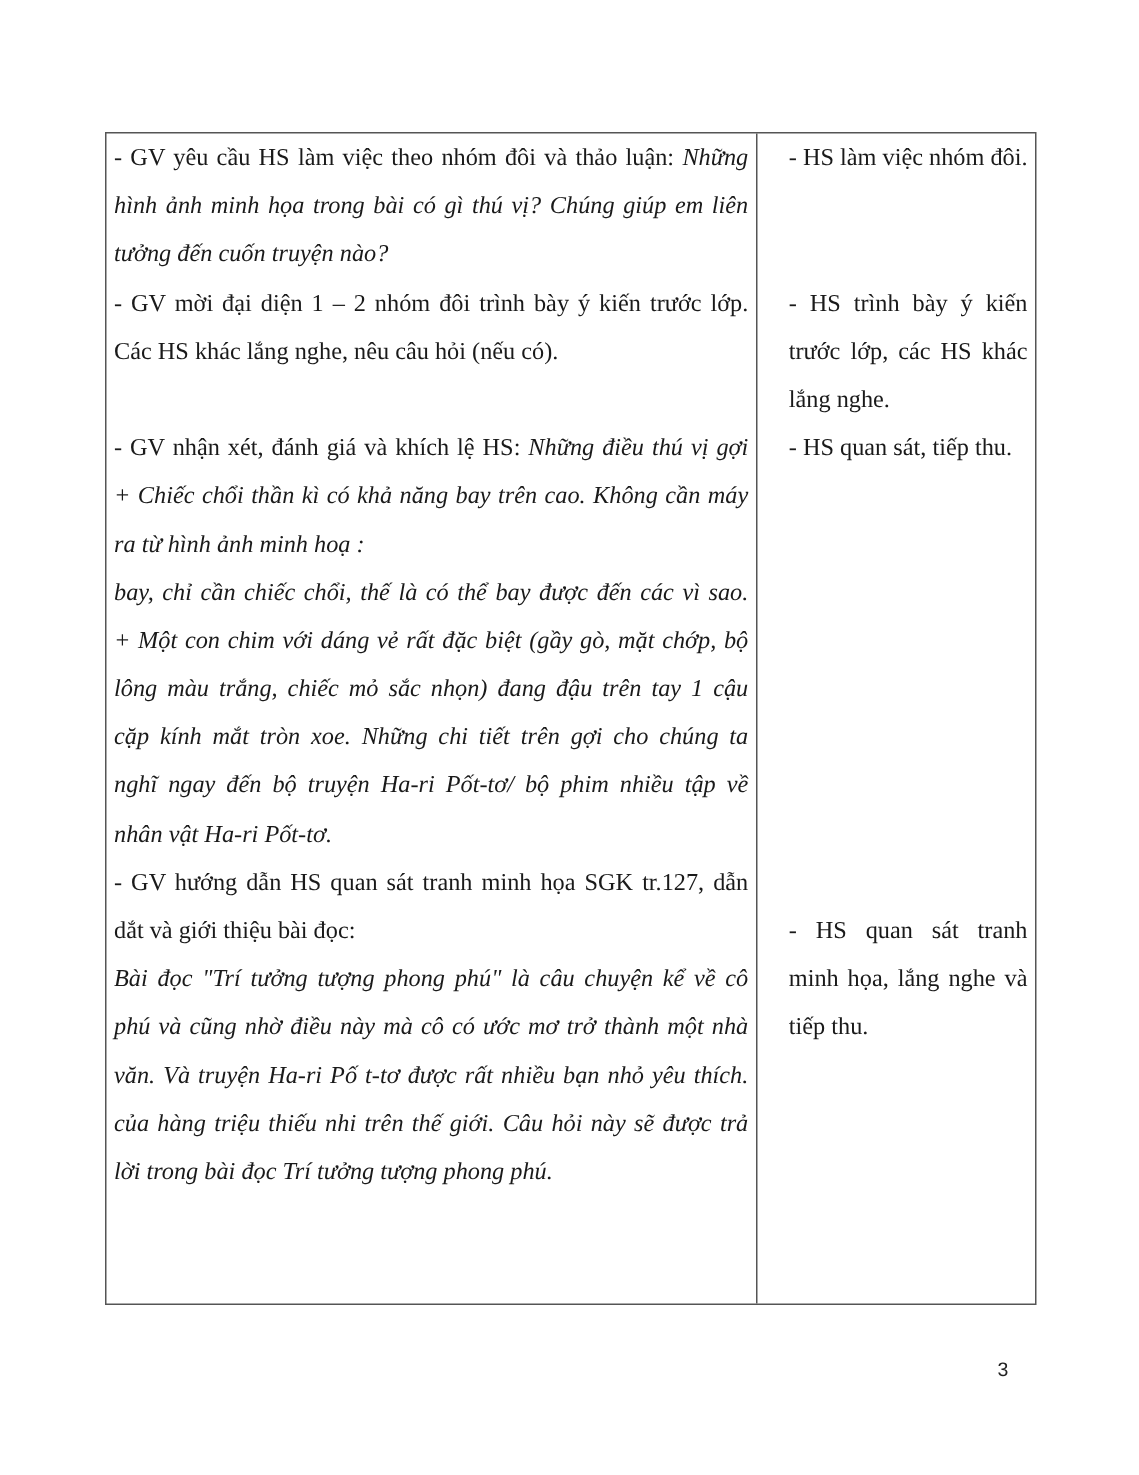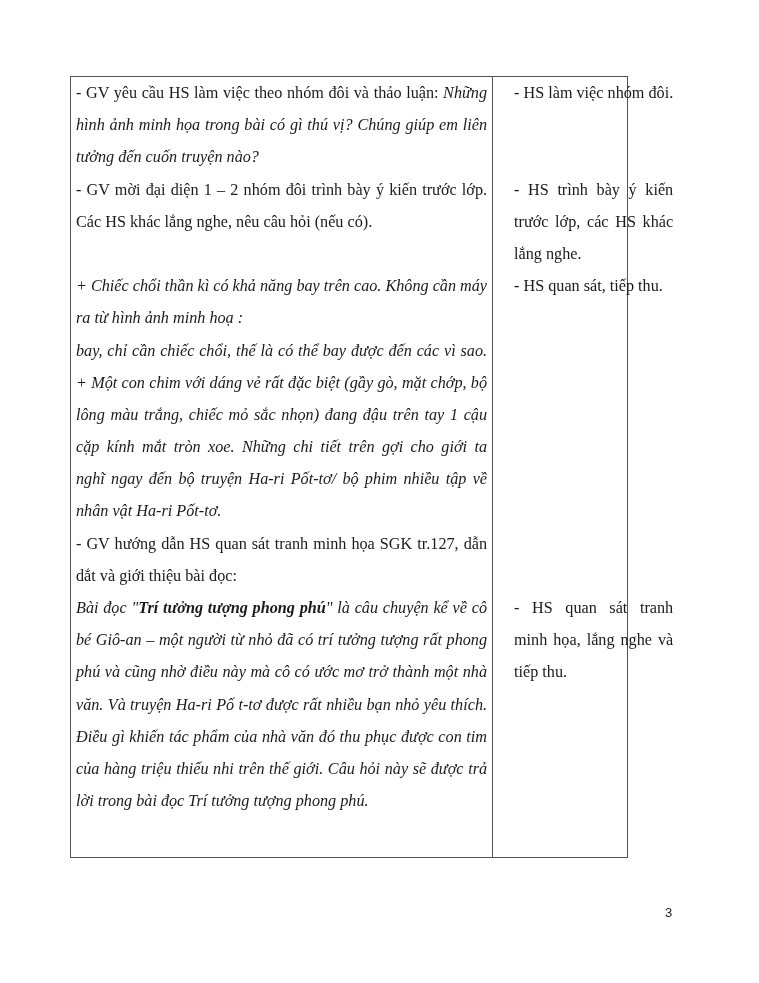--- a/index.html
+++ b/index.html
@@ -11,22 +11,22 @@
       width: 759px;
       height: 983px;
       position: relative;
       overflow: hidden;
       font-family: "Liberation Serif", serif;
       color: #1a1a1a;
     }
     .page-table {
       position: absolute;
       left: 70px;
-      top: 76px;
-      width: 558px;
+      top: 88px;
+      width: 621px;
       height: 782px;
       border: 1.5px solid #555;
       box-sizing: border-box;
       display: flex;
     }
     .col-left {
       width: 441px;
       border-right: 1.5px solid #555;
       box-sizing: border-box;
       padding: 0 5px 0 5px;
@@ -42,21 +42,21 @@
       line-height: 32.2px;
       height: 32.2px;
       white-space: nowrap;
       text-align: justify;
       text-align-last: justify;
     }
     .line.last {
       text-align-last: left;
     }
     .it { font-style: italic; }
-    .b { font-weight: bold; }
+    .b { font-weight: normal; }
     .spacer { height: 32.2px; }
     .page-number {
       position: absolute;
       left: 665px;
       top: 905px;
       font-family: "Liberation Sans", sans-serif;
       font-size: 13px;
       color: #222;
     }
   </style>
@@ -67,36 +67,35 @@
   <div class="col-left">
 
     <div class="line"><span>- GV yêu cầu HS làm việc theo nhóm đôi và thảo luận: </span><span class="it">Những</span></div>
     <div class="line it">hình ảnh minh họa trong bài có gì thú vị? Chúng giúp em liên</div>
     <div class="line it last">tưởng đến cuốn truyện nào?</div>
 
     <div class="line">- GV mời đại diện 1 – 2 nhóm đôi trình bày ý kiến trước lớp.</div>
     <div class="line last">Các HS khác lắng nghe, nêu câu hỏi (nếu có).</div>
     <div class="spacer"></div>
 
+    <div class="line"><span>- GV nhận xét, đánh giá và khích lệ HS: </span><span class="it">Những điều thú vị gợi</span></div>
     <div class="line it">+ Chiếc chổi thần kì có khả năng bay trên cao. Không cần máy</div>
     <div class="line it last">ra từ hình ảnh minh hoạ :</div>
     <div class="line it">bay, chỉ cần chiếc chổi, thế là có thể bay được đến các vì sao.</div>
     <div class="line it">+ Một con chim với dáng vẻ rất đặc biệt (gầy gò, mặt chớp, bộ</div>
     <div class="line it">lông màu trắng, chiếc mỏ sắc nhọn) đang đậu trên tay 1 cậu</div>
-    <div class="line it">cặp kính mắt tròn xoe. Những chi tiết trên gợi cho giới ta</div>
+    <div class="line it">cặp kính mắt tròn xoe. Những chi tiết trên gợi cho chúng ta</div>
     <div class="line it">nghĩ ngay đến bộ truyện Ha-ri Pốt-tơ/ bộ phim nhiều tập về</div>
     <div class="line it last">nhân vật Ha-ri Pốt-tơ.</div>
 
     <div class="line">- GV hướng dẫn HS quan sát tranh minh họa SGK tr.127, dẫn</div>
     <div class="line last">dắt và giới thiệu bài đọc:</div>
     <div class="line it"><span>Bài đọc "</span><span class="b">Trí tưởng tượng phong phú</span><span>" là câu chuyện kể về cô</span></div>
-    <div class="line it">bé Giô-an – một người từ nhỏ đã có trí tưởng tượng rất phong</div>
     <div class="line it">phú và cũng nhờ điều này mà cô có ước mơ trở thành một nhà</div>
     <div class="line it">văn. Và truyện Ha-ri Pố t-tơ được rất nhiều bạn nhỏ yêu thích.</div>
-    <div class="line it">Điều gì khiến tác phẩm của nhà văn đó thu phục được con tim</div>
     <div class="line it">của hàng triệu thiếu nhi trên thế giới. Câu hỏi này sẽ được trả</div>
     <div class="line it last">lời trong bài đọc Trí tưởng tượng phong phú.</div>
   </div>
 
   <div class="col-right">
     <div class="line last">- HS làm việc nhóm đôi.</div>
     <div class="spacer"></div>
     <div class="spacer"></div>
     <div class="line">- HS trình bày ý kiến</div>
     <div class="line">trước lớp, các HS khác</div>

